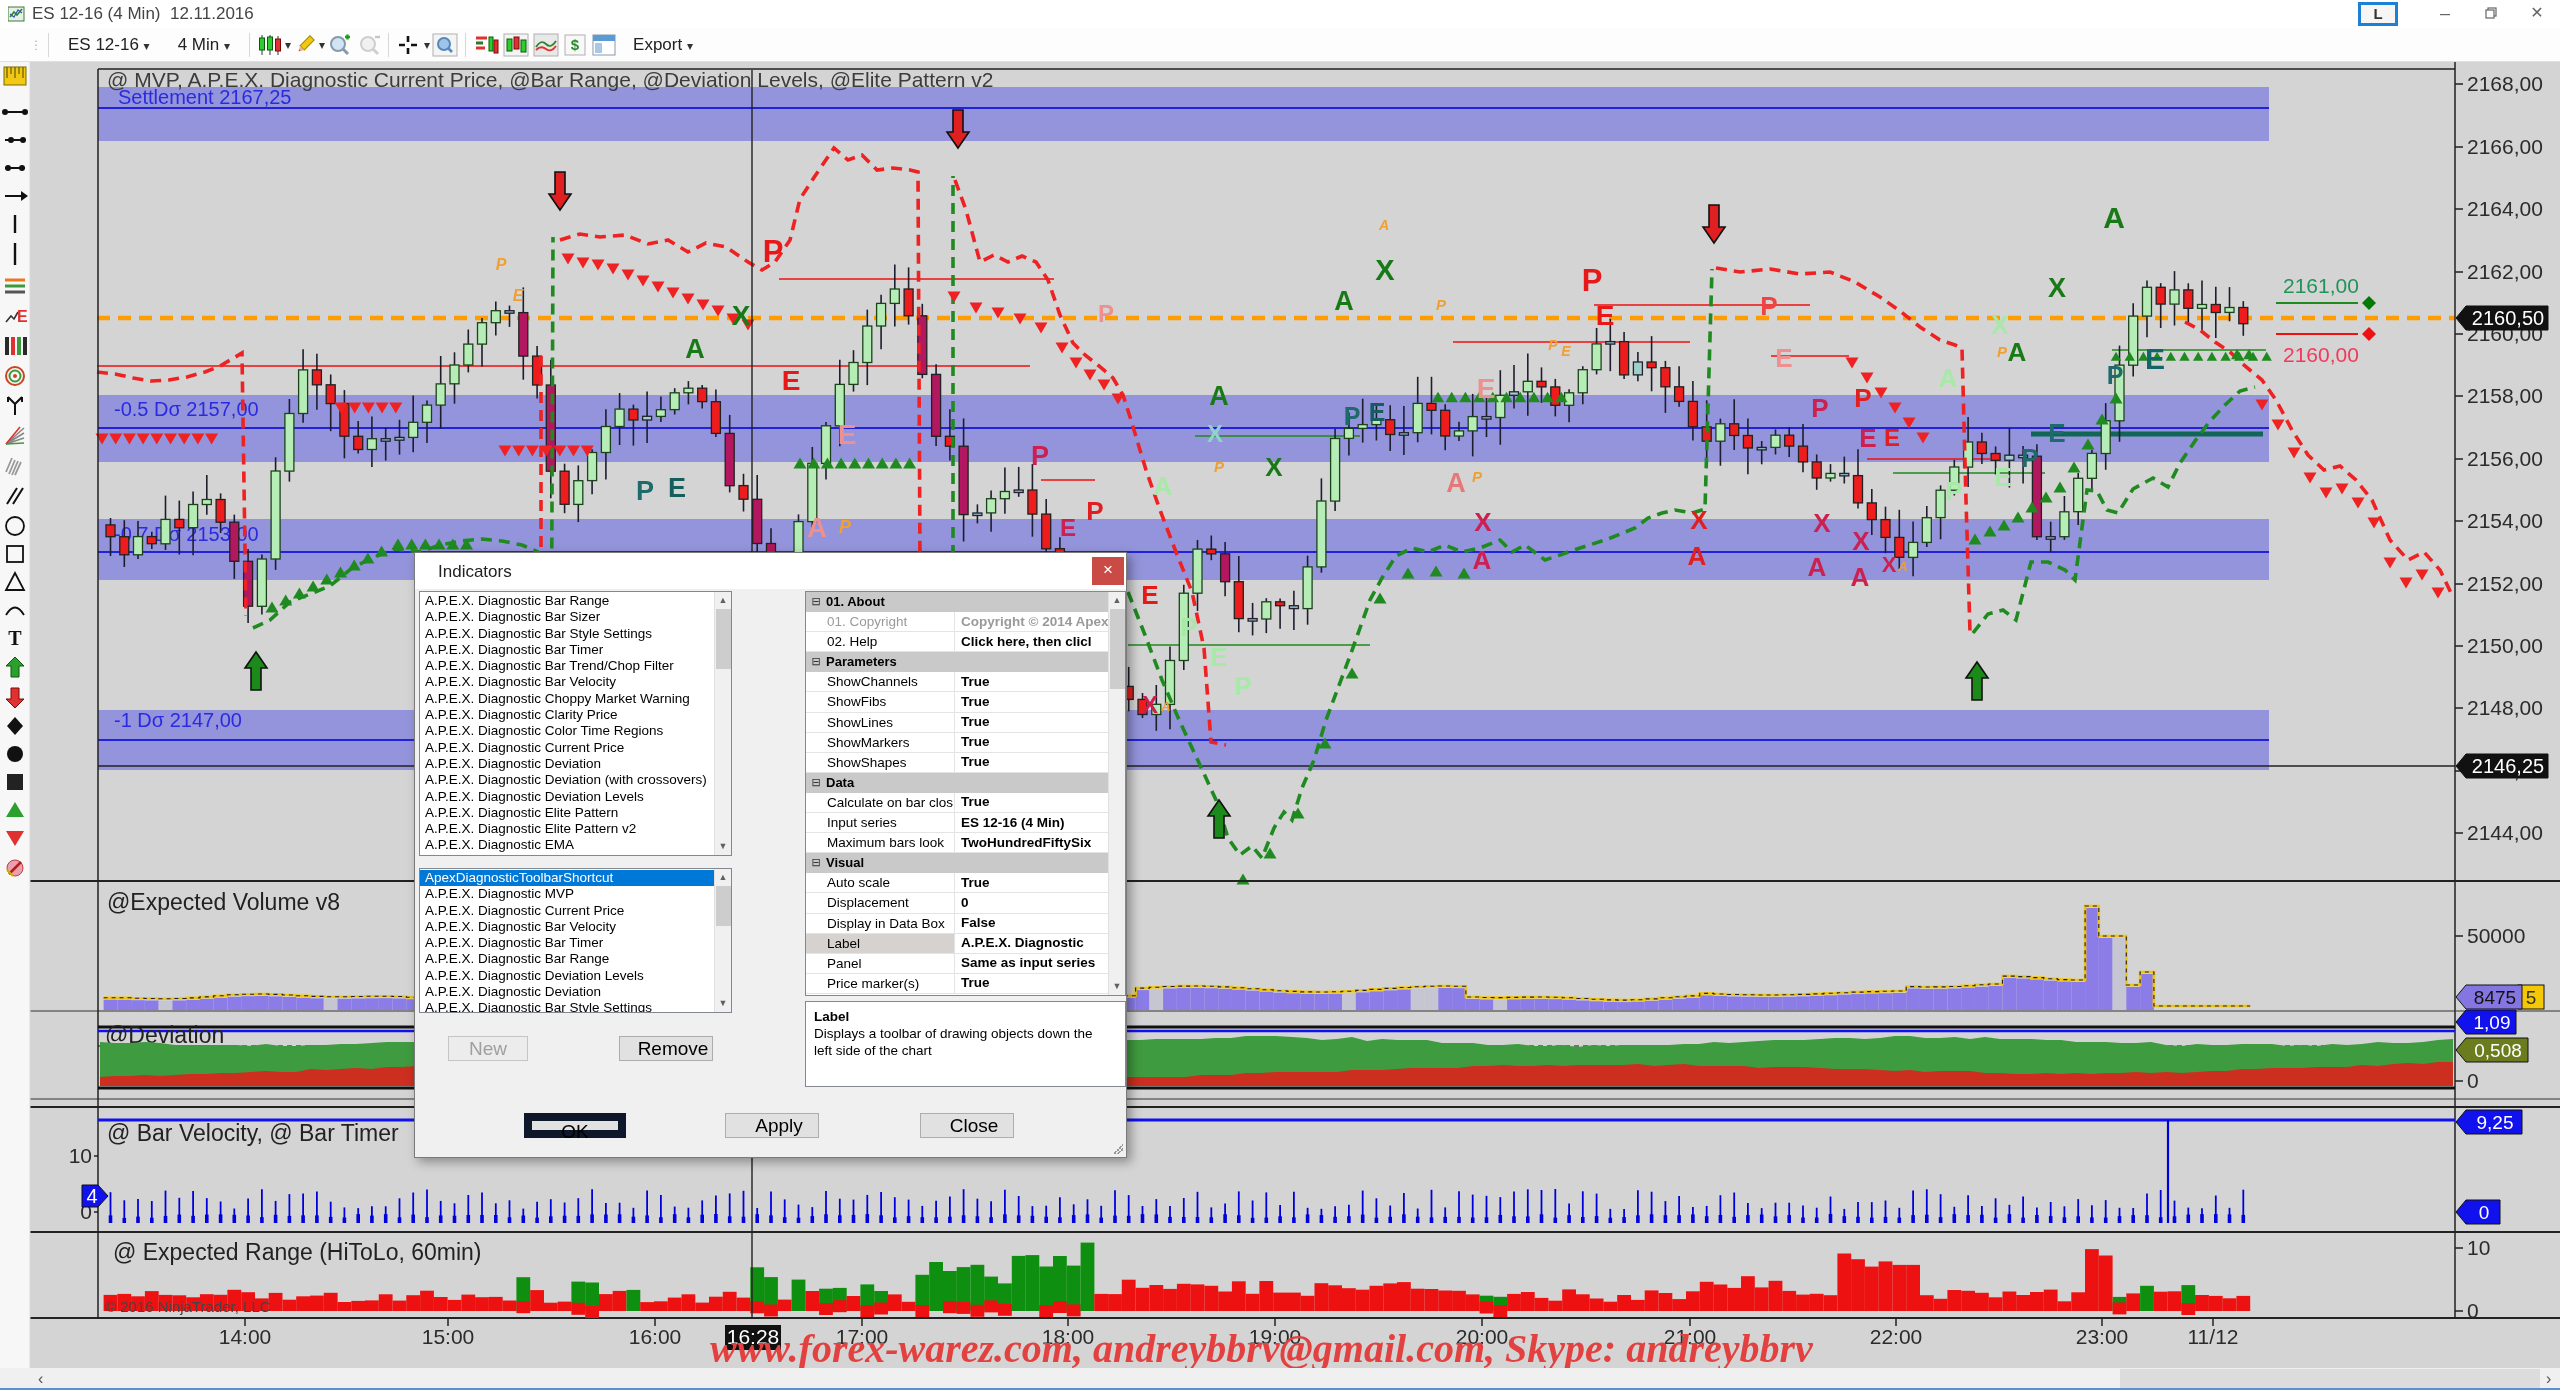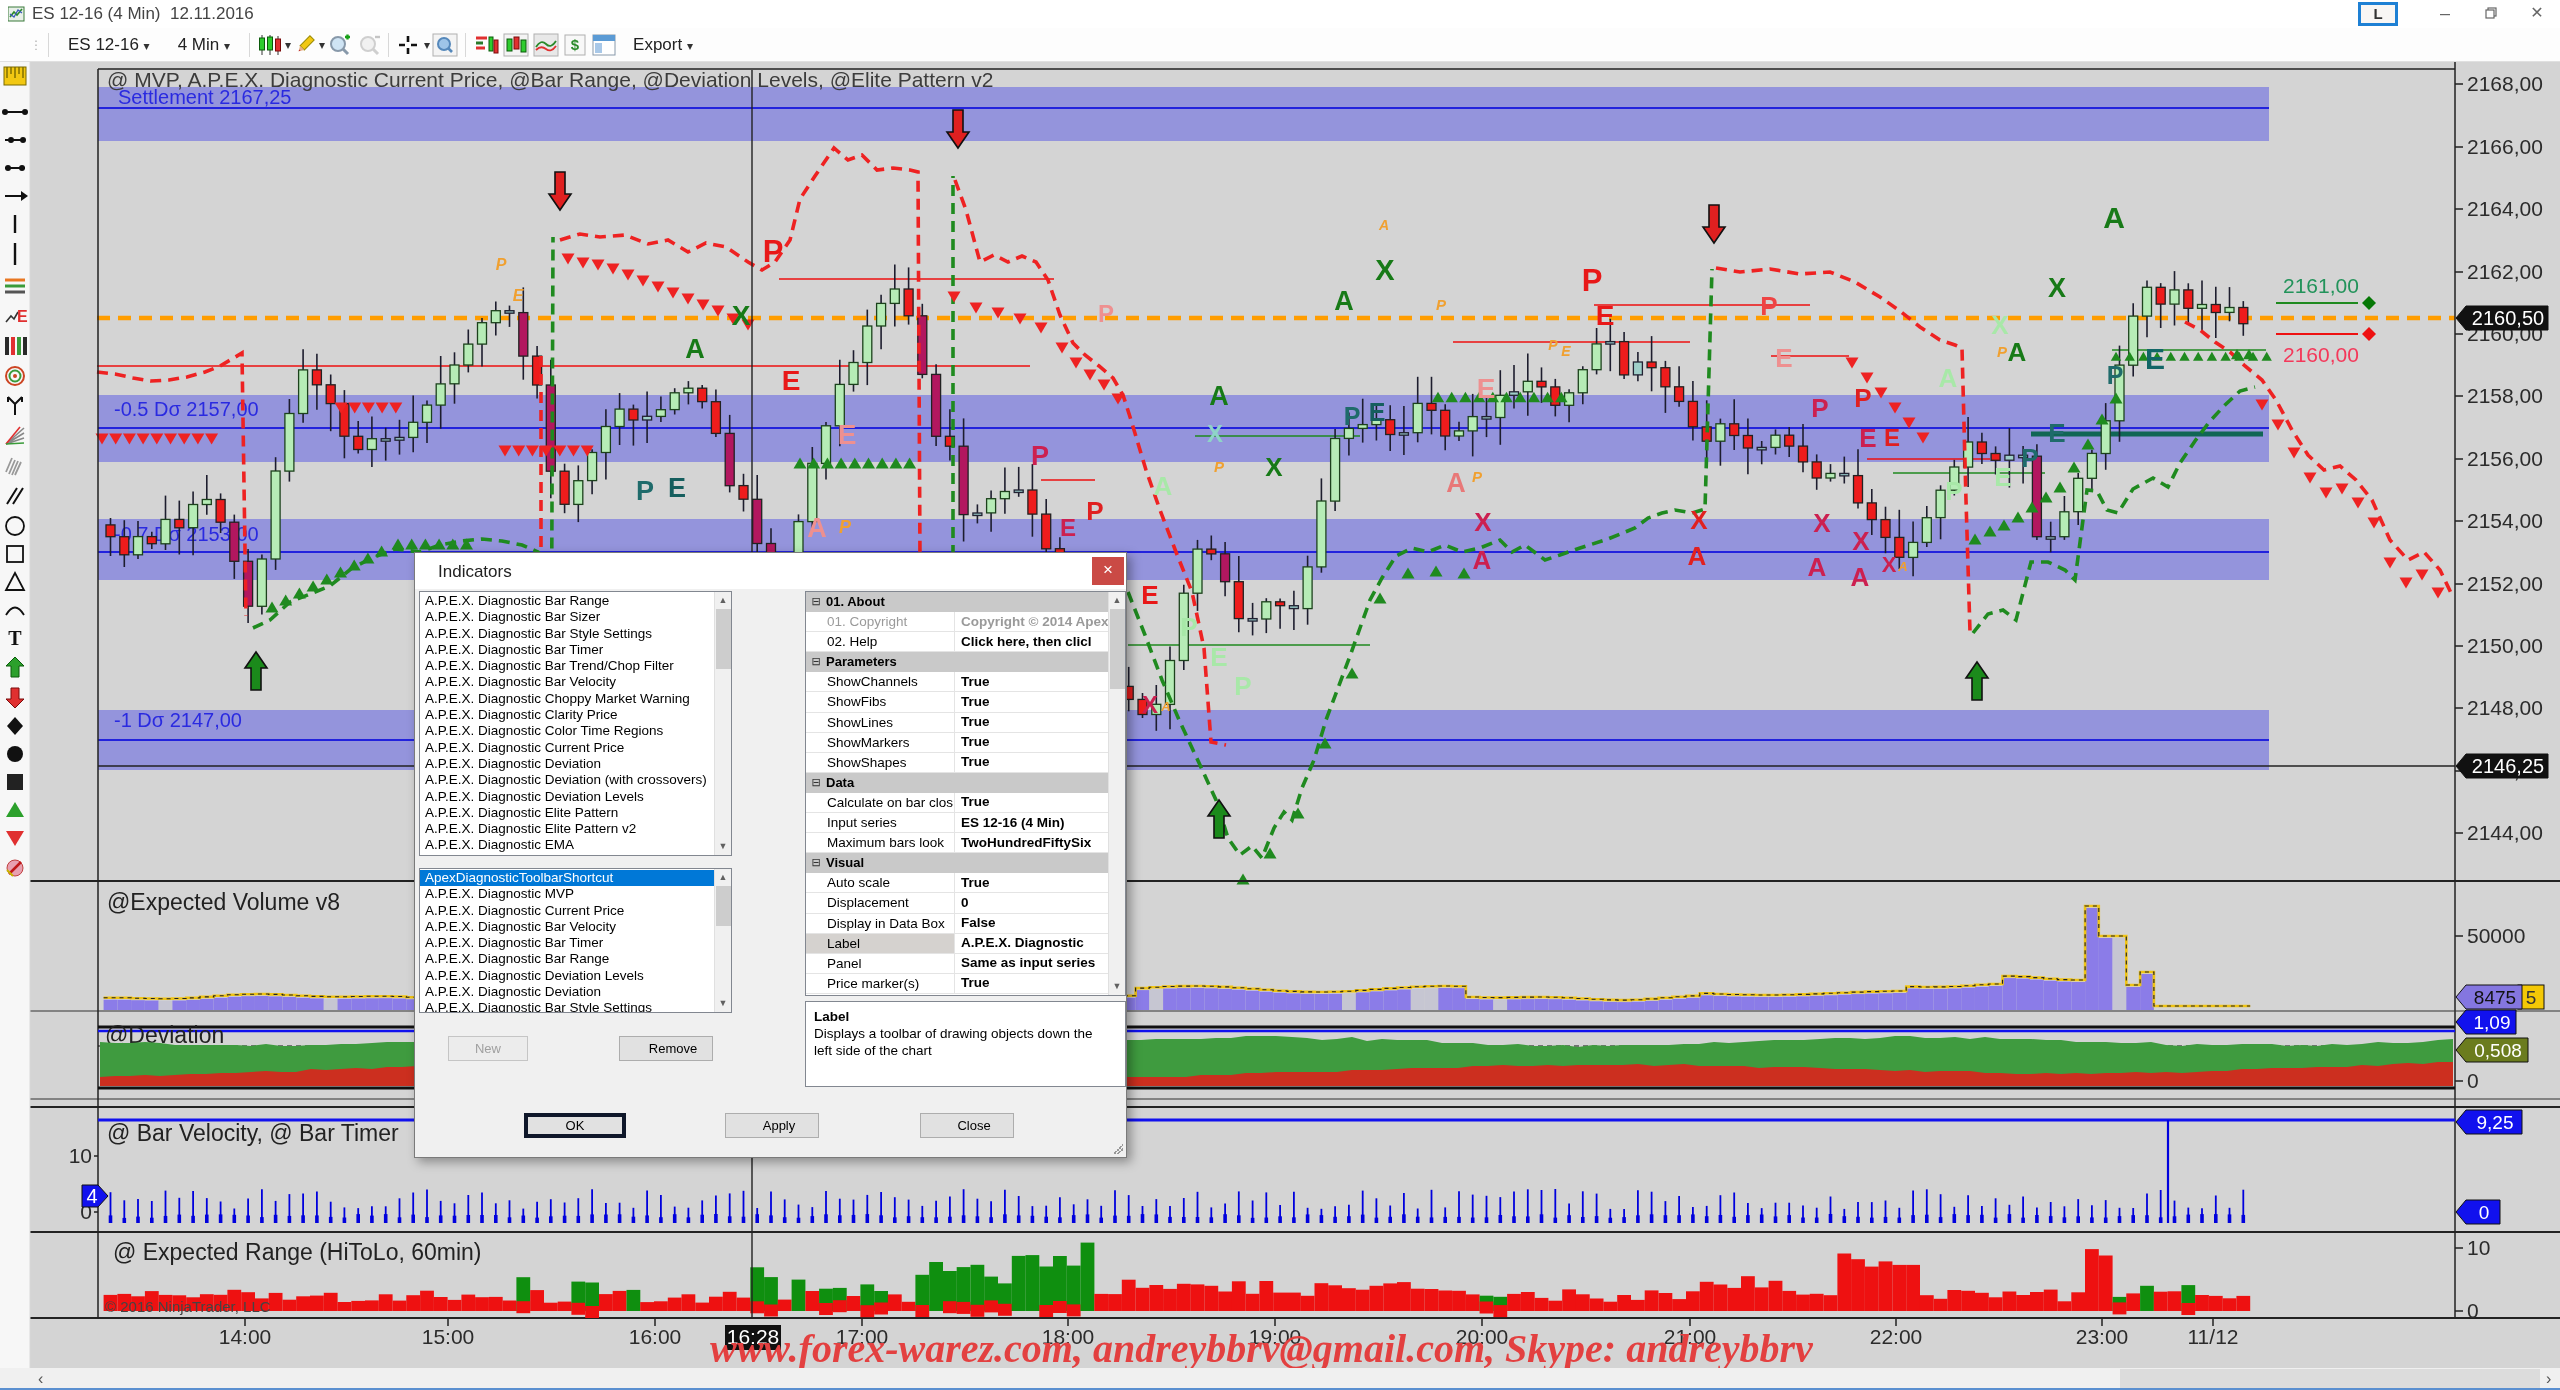--- a/index.html
+++ b/index.html
@@ -23,23 +23,23 @@
 #dlg-title span { font-size:17px; color:#222; position:absolute; left:23px; top:9px; }
 #dlg-x { position:absolute; right:2px; top:4px; width:32px; height:28px; background:#ca4a45;
   color:#fff; font-size:17px; text-align:center; line-height:26px; }
 .lbox { position:absolute; background:#fff; border:1px solid #828790; overflow:hidden; padding-top:1px; }
 .li { font-size:13.5px; color:#000; line-height:16.3px; padding-left:5px; white-space:nowrap; }
 .li.sel { background:#0078d7; color:#fff; }
 .vscroll { position:absolute; right:0; top:0; width:17px; background:#f0f0f0; border-left:1px solid #e0e0e0; }
 .sarr { height:17px; text-align:center; font-size:9px; color:#606060; line-height:17px; background:#f0f0f0; }
 .sthumb { position:absolute; left:1px; width:15px; background:#cdcdcd; }
 .btn { position:absolute; width:80px; height:25px; background:#e1e1e1; border:1px solid #adadad;
-  font-size:13px; font-family:"Liberation Sans", sans-serif; color:#000; }
+  font-size:19px; font-family:"Liberation Sans", sans-serif; color:#000; }
 .btn:disabled { color:#9f9f9f; background:#ececec; border-color:#c5c5c5; }
-.okbtn { border:4px solid #0f172a; width:102px; }
+.okbtn { border:8px solid #0f172a; width:102px; }
 .btn:not(:disabled):not(.okbtn) { width:94px;padding-left:14px; }
 #pgrid { position:absolute; left:390px; top:38px; width:321px; height:405px; background:#fff;
   border:1px solid #828790; overflow:hidden; }
 .grow { height:20.1px; display:flex; font-size:13.5px; border-bottom:1px solid #e4e4e4; align-items:center; }
 .gcat { background:#c9c9c9; border-bottom:1px solid #c9c9c9; }
 .gminus { width:20px; text-align:center; font-size:11px; color:#333; }
 .gcat b { font-size:13px; }
 .grow .gname { width:149px; padding-left:21px; overflow:hidden; white-space:nowrap; align-self:stretch; line-height:20px; border-right:1px solid #e4e4e4; }
 .grow .gval { flex:1; padding-left:6px; overflow:hidden; white-space:nowrap; line-height:20px; }
 .gdim .gname, .gdim .gval b { color:#9a9a9a; }

